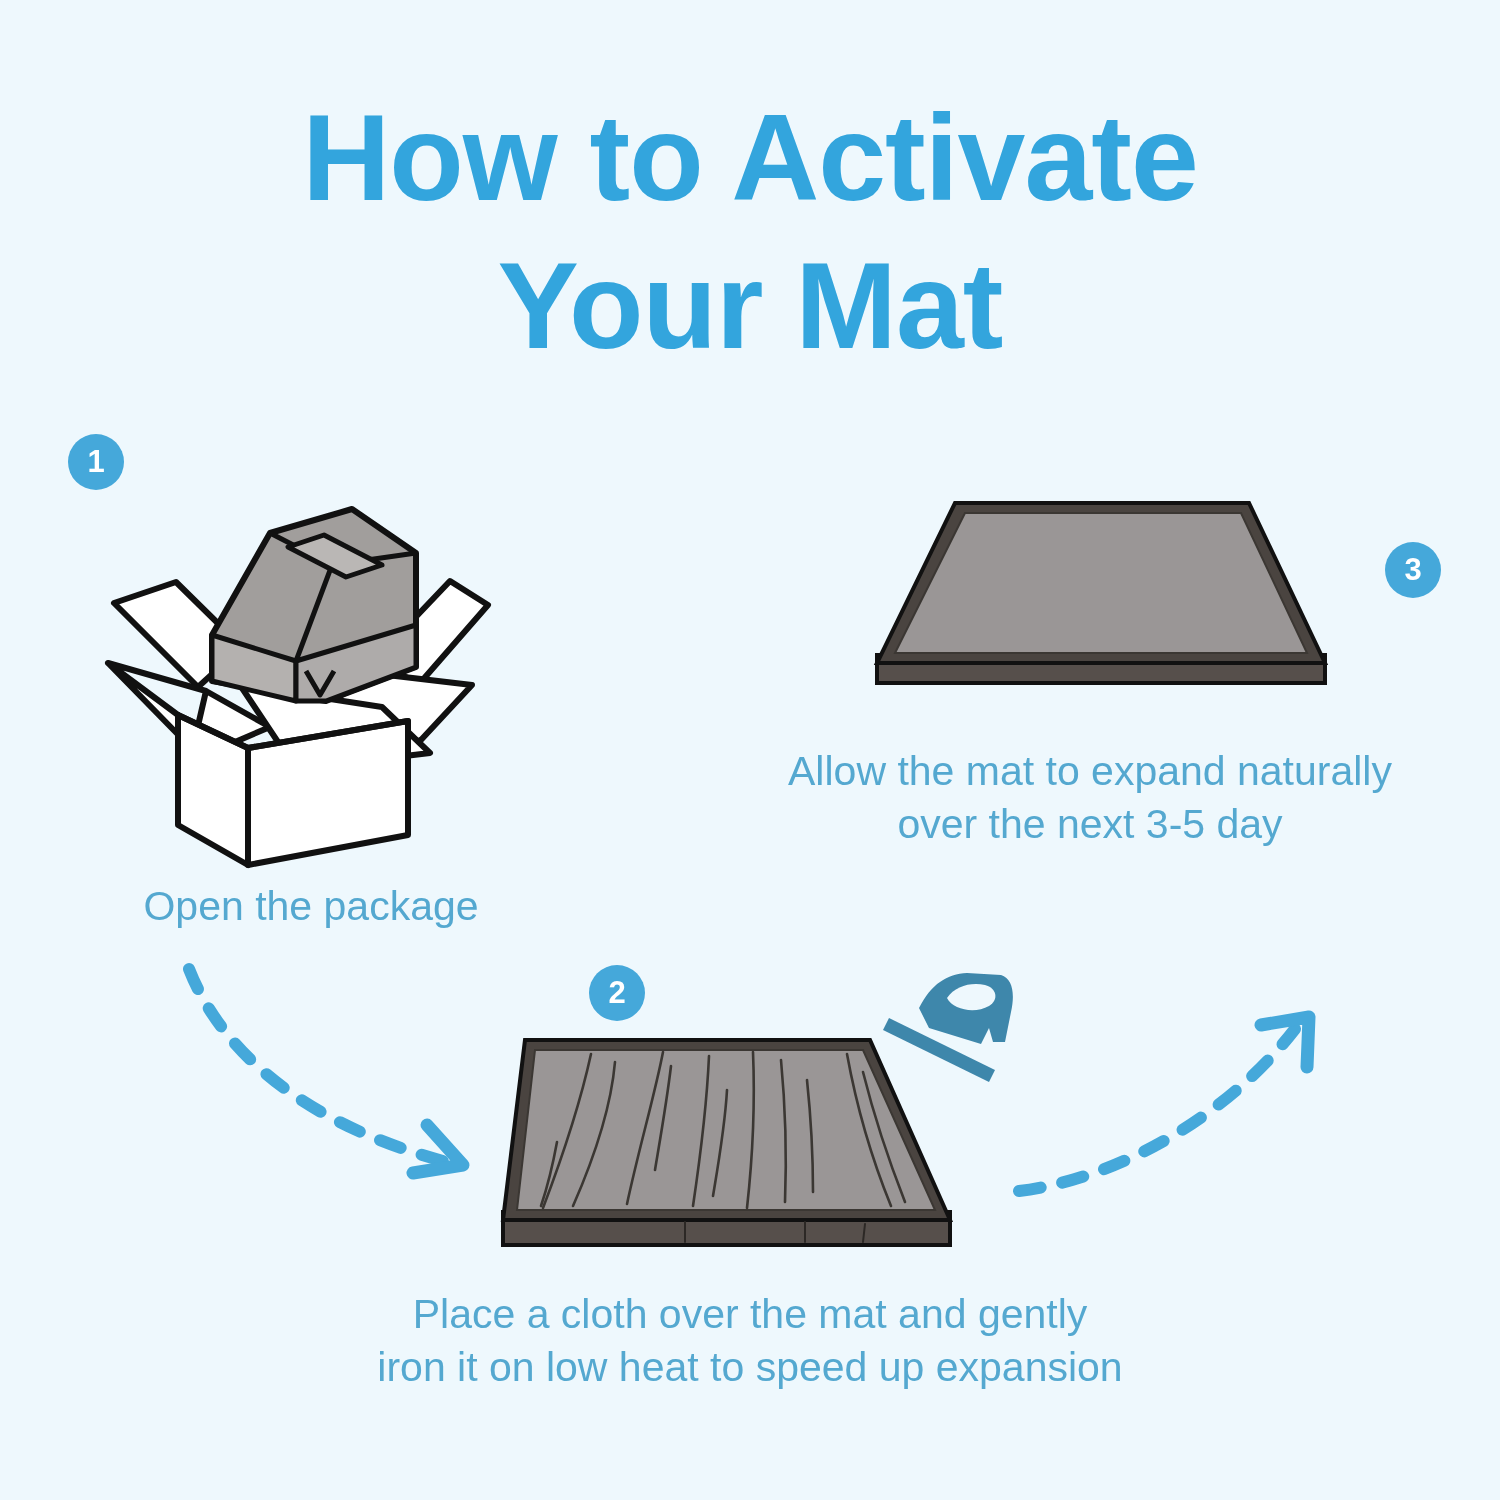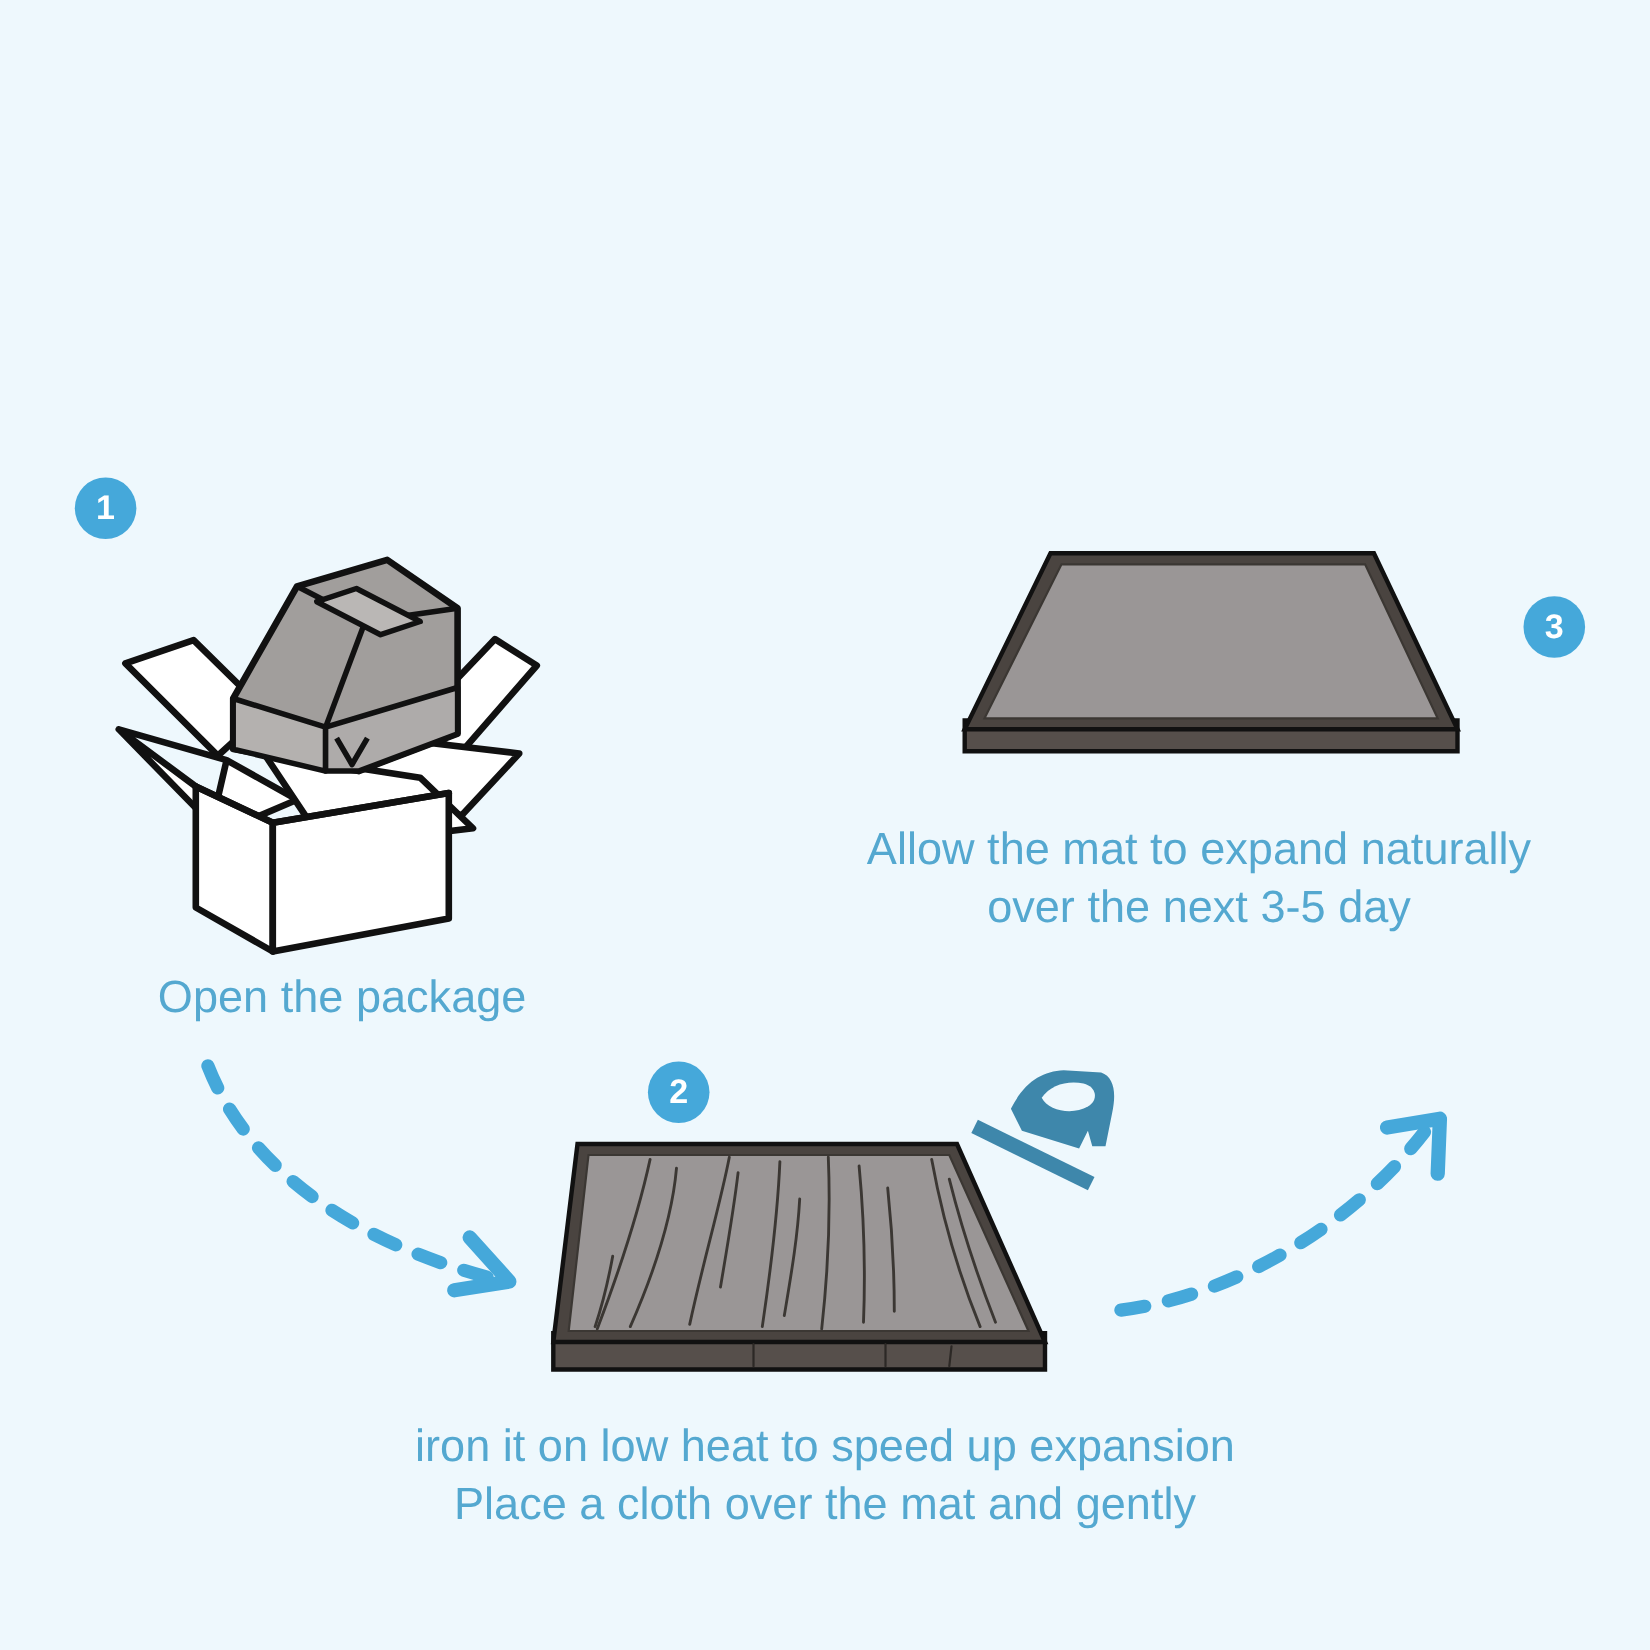--- a/index.html
+++ b/index.html
@@ -75,20 +75,24 @@
   #arrow-left  { left: 175px; top: 965px;  width: 330px; height: 230px; }
   #arrow-right { left: 995px; top: 995px;  width: 350px; height: 240px; }
 
   svg { display: block; overflow: visible; }
 </style>
 </head>
 <body>
 
 <div id="page">
 
+  <div id="title-block">
+    <div class="title-line">How to Activate</div>
+    <div class="title-line">Your Mat</div>
+  </div>
 
   <div class="step-badge" id="badge-1">1</div>
 
   <div class="illus" id="illus-box">
     <svg width="370" height="370" viewBox="0 0 370 370">
       <g fill="#ffffff" stroke="#111111" stroke-width="6" stroke-linejoin="round" stroke-linecap="round">
 
         <path d="M78,192 L-6,108 L56,87 L122,152 Z"></path>
 
         <path d="M252,168 L330,86 L368,110 L300,188 Z"></path>
@@ -161,22 +165,22 @@
 
       <path d="M34,38 C46,14 62,4 82,3 L116,5 C128,9 130,24 126,42 L120,72 L108,72 L104,58 L96,74 L44,58 Z" fill="#3e87ab"></path>
 
       <path d="M62,28 C70,16 86,12 100,15 C112,18 114,30 104,36 C90,44 68,40 62,28 Z" fill="#eef8fd"></path>
 
       <path d="M4,48 L110,100 L104,112 L-2,60 Z" fill="#3e87ab"></path>
     </svg>
   </div>
 
   <div class="caption" id="caption-2">
+    <div>Place a cloth over the mat and gently</div>
     <div>iron it on low heat to speed up expansion</div>
-    <div>Place a cloth over the mat and gently</div>
   </div>
 
   <div class="step-badge" id="badge-3">3</div>
 
   <div class="illus" id="illus-mat3">
     <svg width="510" height="235" viewBox="0 0 510 235">
 
       <path d="M22,180 L22,208 L470,208 L470,180 Z" fill="#564f4b" stroke="#111111" stroke-width="4"></path>
 
       <path d="M100,28 L394,28 L470,188 L22,188 Z" fill="#4a4440" stroke="#111111" stroke-width="4"></path>

